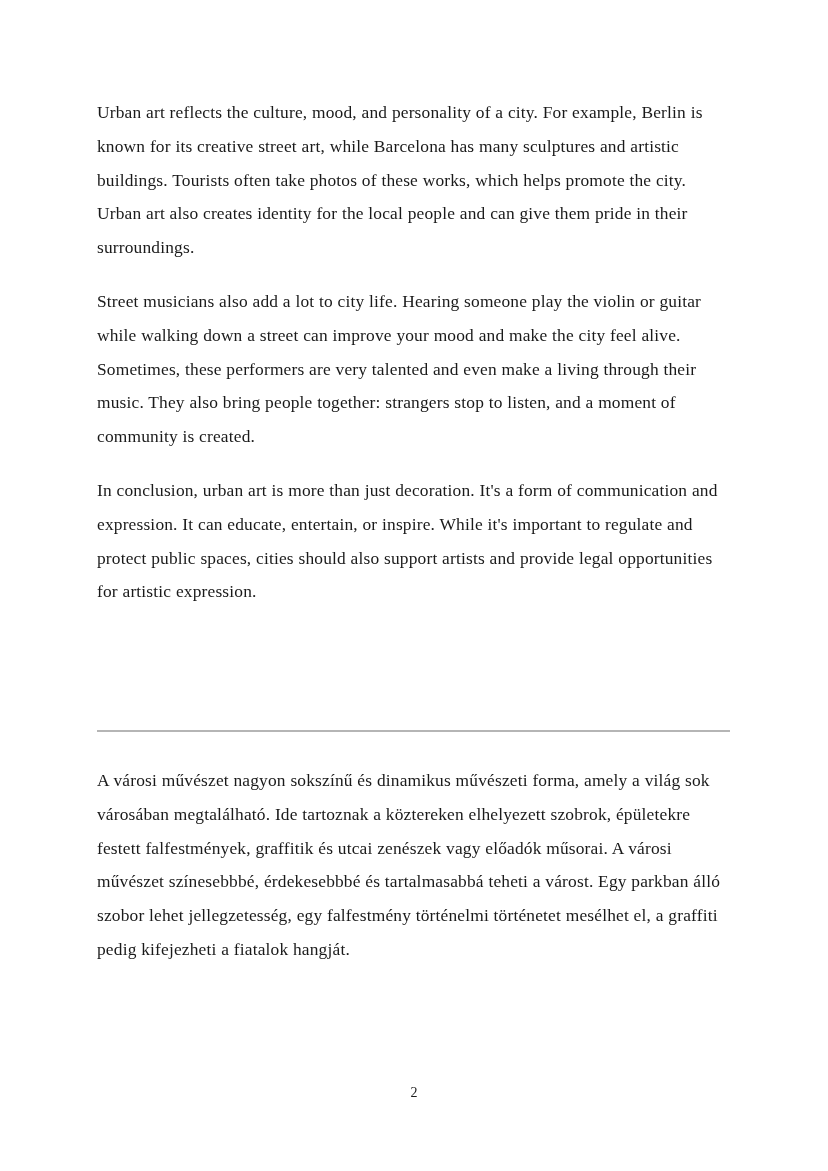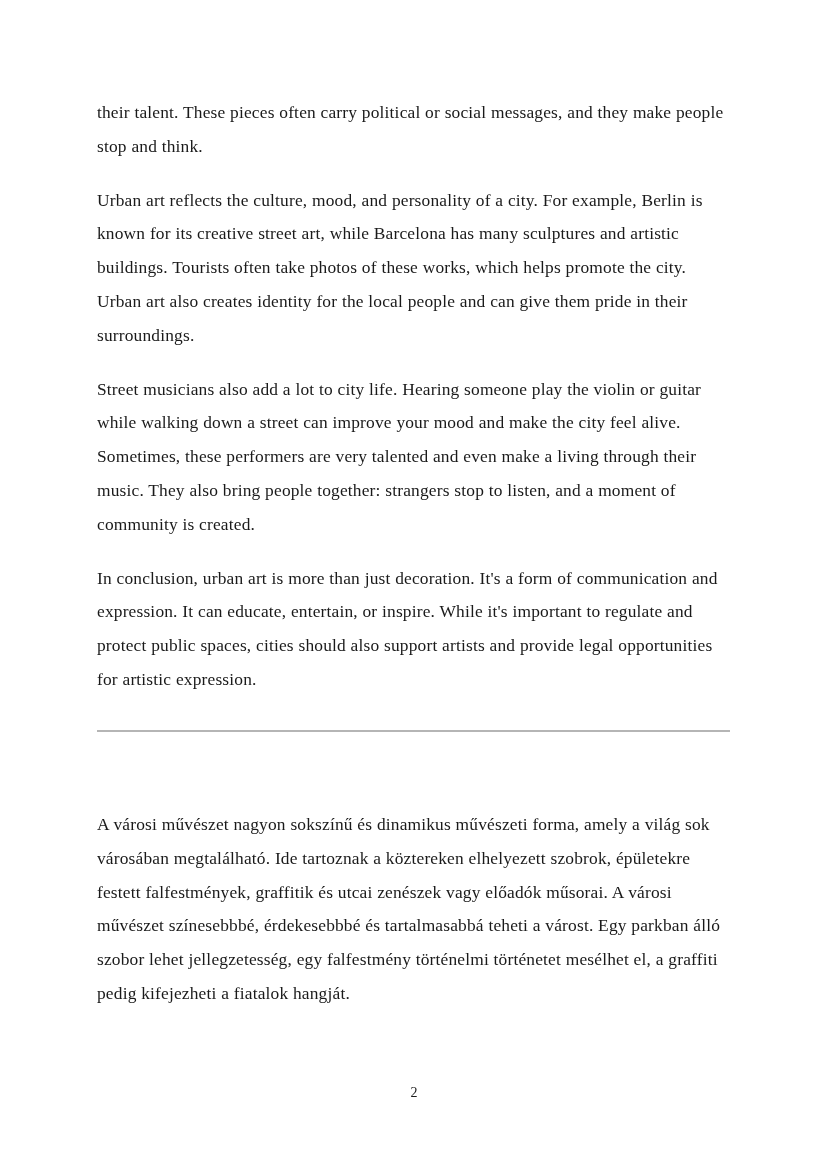--- a/index.html
+++ b/index.html
@@ -50,41 +50,39 @@
     height: 0;
     border: 0;
     border-top: 2px solid #b5b5b5;
     margin: 0;
   }
   .section-two {
     position: absolute;
     left: 97px;
     top: 764px;
     width: 633px;
-    margin-top: 44px;
   }
   .page-number {
     position: absolute;
     left: 0;
     top: 1084px;
     width: 828px;
     text-align: center;
     font-size: 14px;
     line-height: 18px;
     color: #1a1a1a;
     font-family: "Liberation Serif", "DejaVu Serif", serif;
   }
 </style>
 </head>
 <body>
 
 <div class="page">
 
   <div class="content">
-    <p class="para">their talent. These pieces often carry political or social messages, and they make people stop and think.</p>
     <p class="para">Urban art reflects the culture, mood, and personality of a city. For example, Berlin is known for its creative street art, while Barcelona has many sculptures and artistic buildings. Tourists often take photos of these works, which helps promote the city. Urban art also creates identity for the local people and can give them pride in their surroundings.</p>
     <p class="para">Street musicians also add a lot to city life. Hearing someone play the violin or guitar while walking down a street can improve your mood and make the city feel alive. Sometimes, these performers are very talented and even make a living through their music. They also bring people together: strangers stop to listen, and a moment of community is created.</p>
     <p class="para">In conclusion, urban art is more than just decoration. It's a form of communication and expression. It can educate, entertain, or inspire. While it's important to regulate and protect public spaces, cities should also support artists and provide legal opportunities for artistic expression.</p>
   </div>
 
   <hr class="divider" style="border-top-color: rgb(181, 181, 181);">
 
   <div class="section-two">
     <p class="para">A városi művészet nagyon sokszínű és dinamikus művészeti forma, amely a világ sok városában megtalálható. Ide tartoznak a köztereken elhelyezett szobrok, épületekre festett falfestmények, graffitik és utcai zenészek vagy előadók műsorai. A városi művészet színesebbbé, érdekesebbbé és tartalmasabbá teheti a várost. Egy parkban álló szobor lehet jellegzetesség, egy falfestmény történelmi történetet mesélhet el, a graffiti pedig kifejezheti a fiatalok hangját.</p>
   </div>

